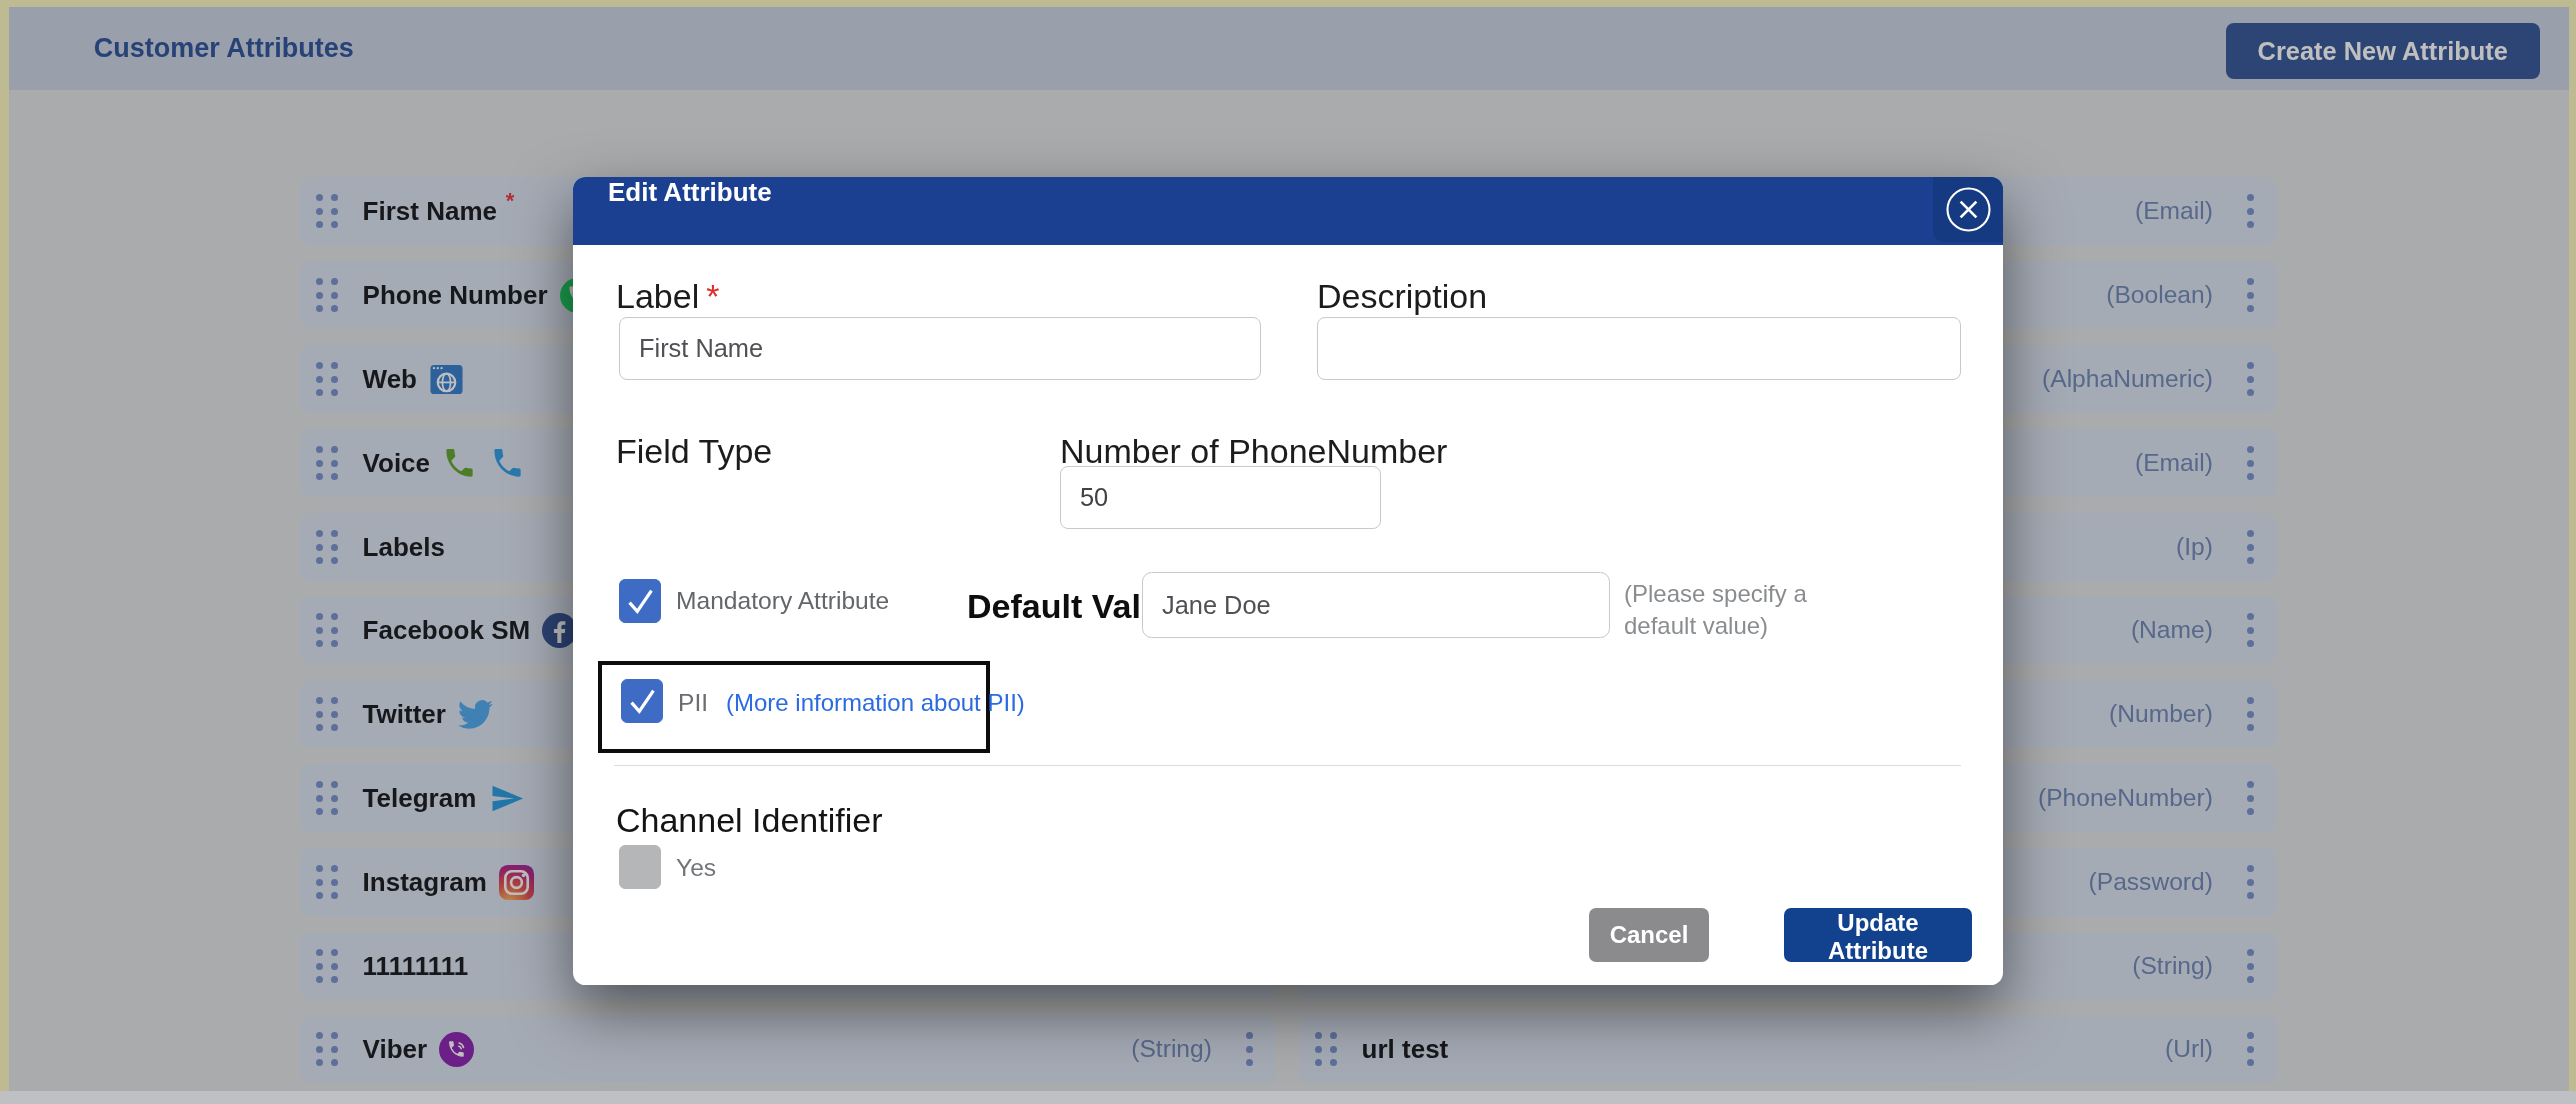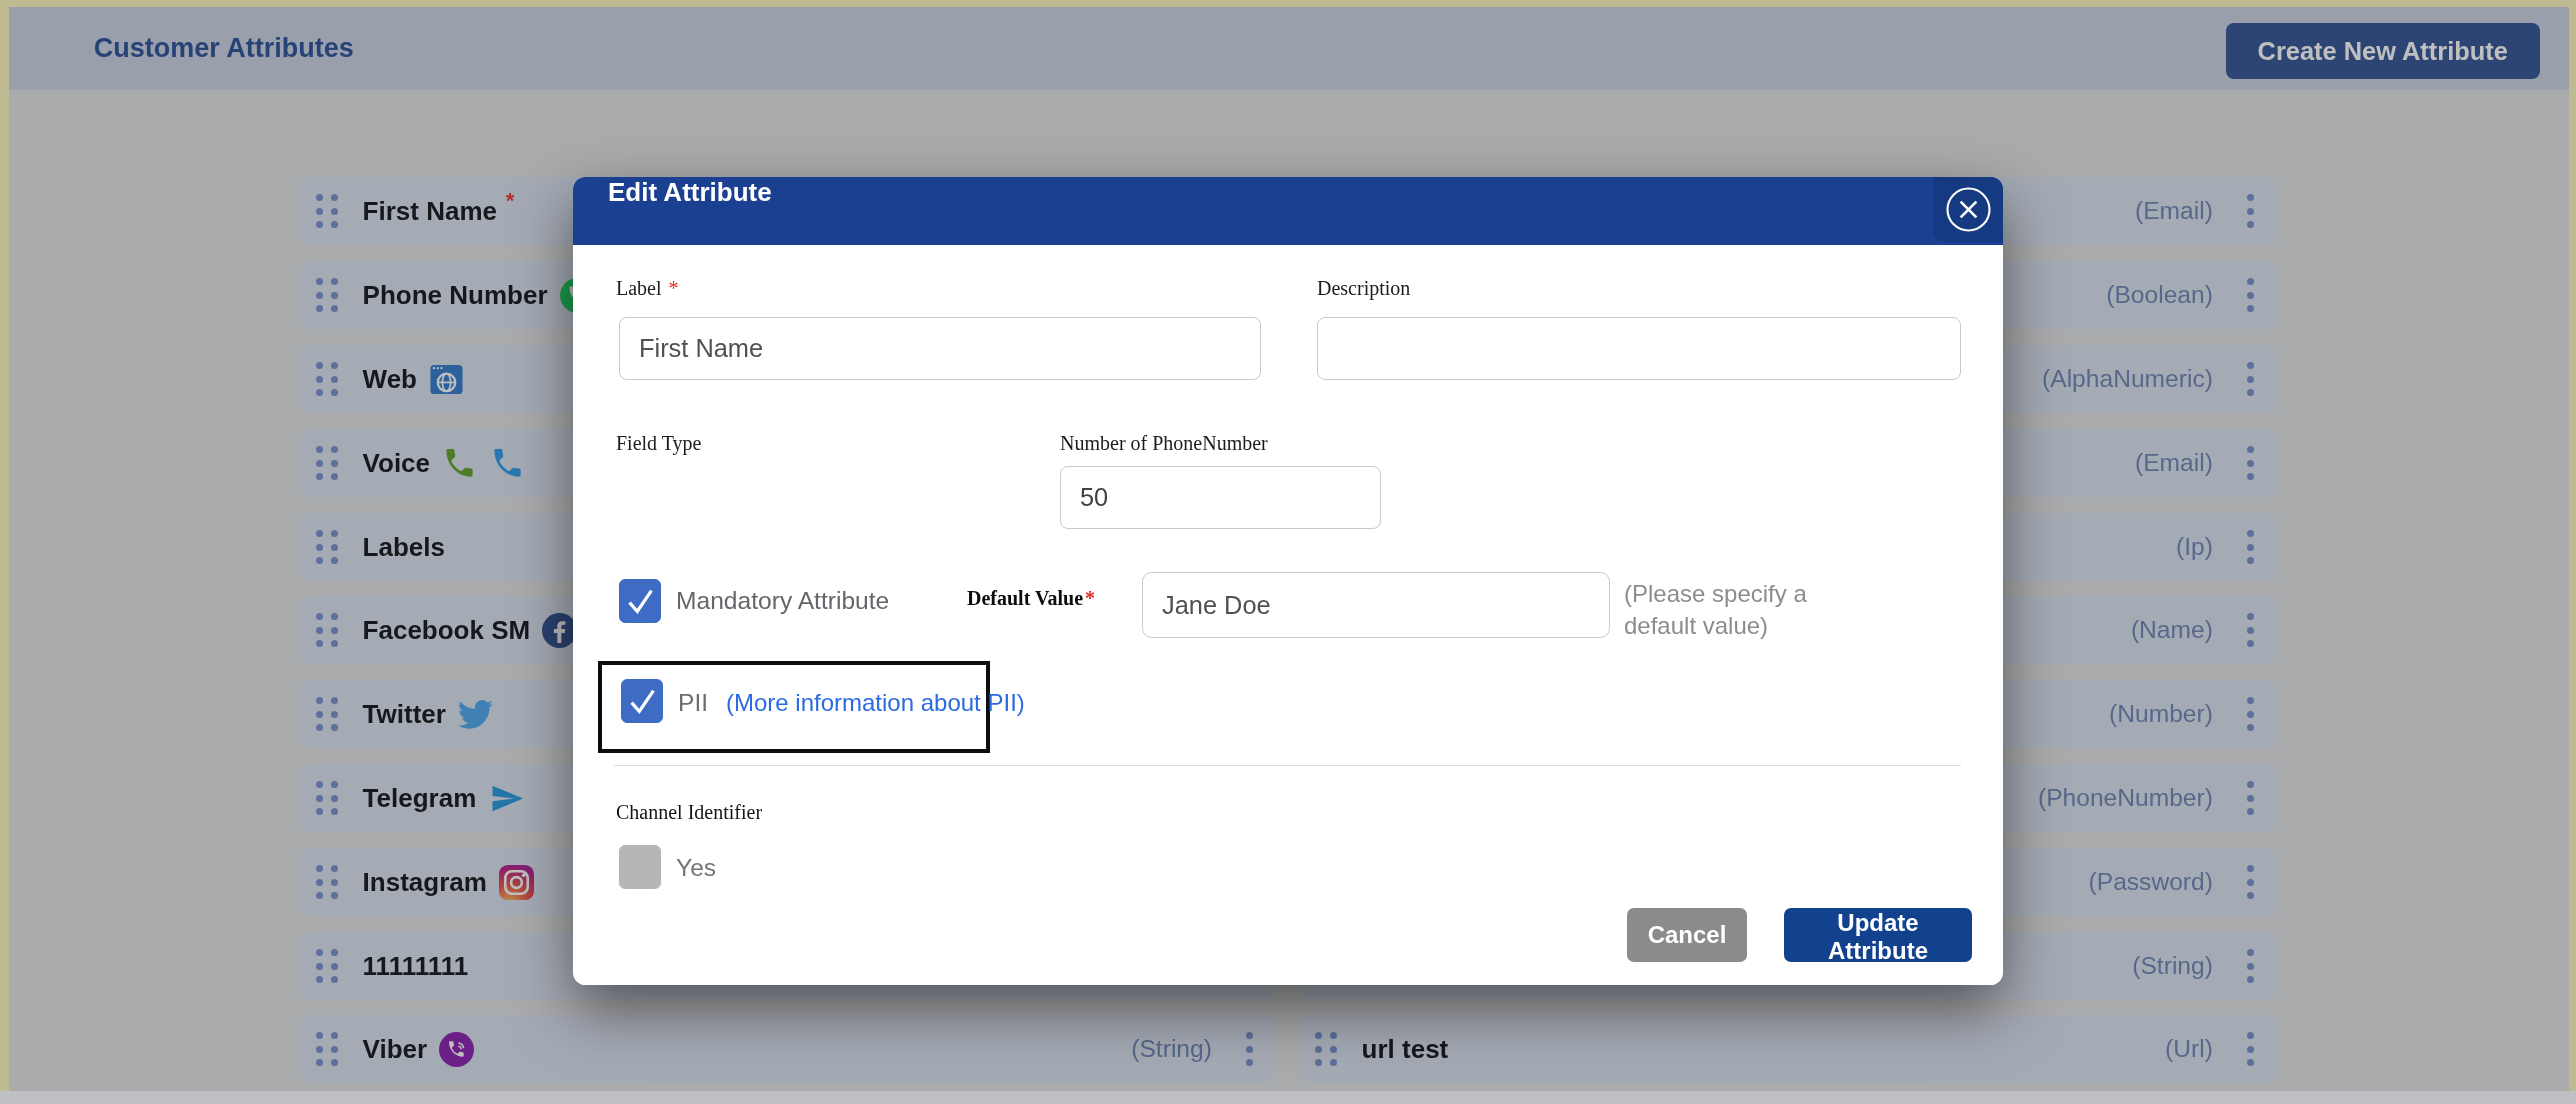--- a/index.html
+++ b/index.html
@@ -34,21 +34,21 @@
   
   .modal{position:absolute;left:573px;top:177px;width:1430px;height:808px;background:#ffffff;border-radius:12.3px;
     z-index:100;box-shadow:0 24.6px 61px rgba(0,0,0,0.5);}
   .modal-header{position:absolute;left:0;top:0;width:100%;height:68px;background:#1b4091;border-radius:12.3px 12.3px 0 0;
     display:flex;}
   .modal-title{margin-left:35px;color:#ffffff;font-size:26px;font-weight:700;}
   .close-wrap{position:absolute;right:0;top:0;width:70px;height:65px;background:#163a82;border-radius:0 12.3px 0 10.5px;
     display:flex;align-items:center;justify-content:center;cursor:pointer;}
   .close-wrap svg{width:49px;height:49px;display:block;}
 
-  .flabel{position:absolute;font-size:20px;color:#1c1c1c;white-space:nowrap;font-family:Liberation Serif, serif;}
+  .flabel{position:absolute;font-size:34px;color:#1c1c1c;white-space:nowrap;}
   .flabel .req{color:#e02b2b;margin-left:7px;}
   .flabel.bold{font-weight:700;color:#0e0e0e;}
   .flabel.bold .req{margin-left:1.8px;}
   .tinput{position:absolute;border:1.8px solid #c9c9c9;border-radius:8px;font-size:25.4px;color:#4f5154;
     padding:0 19px;box-sizing:border-box;background:#fff;outline:none;font-family:inherit;}
   .selectbox{position:absolute;border:1.8px solid #c9c9c9;border-radius:8px;display:flex;align-items:center;
     padding:0 21px;box-sizing:border-box;font-size:25.4px;color:#313335;cursor:pointer;background:#fff;}
   .caret{margin-left:auto;width:0;height:0;border-left:9.6px solid transparent;border-right:9.6px solid transparent;
     border-top:11.4px solid #5a5d60;}
 
@@ -60,21 +60,21 @@
   .cb.checked .tick{display:block;}
   .cblabel{position:absolute;font-size:24.6px;color:#63666a;white-space:nowrap;}
   .hint{position:absolute;font-size:24px;color:#8a8d90;white-space:nowrap;}
 
   .pii-box{position:absolute;left:24.6px;top:484px;width:384px;height:84px;border:4.4px solid #0d0d0d;background:transparent;}
   .pii-link{position:absolute;font-size:24px;color:#2b6be2;cursor:pointer;white-space:nowrap;}
   .divider{position:absolute;left:41px;top:588px;width:1347px;height:0;border-top:1.8px solid #dcdcdc;}
 
   .btn{position:absolute;height:54px;border:none;border-radius:7px;color:#ffffff;font-size:24px;font-weight:600;
     font-family:inherit;cursor:pointer;}
-  .btn.cancel{left:1054px;top:731px;width:120px;background:#8b8b8d;}
+  .btn.cancel{left:1016px;top:731px;width:120px;background:#8b8b8d;}
   .btn.update{left:1211px;top:731px;width:188px;background:#12418e;}
 </style>
 </head>
 <body>
 
 <div id="root">
 
   <div class="content"></div>
 
   <div class="topbar">

